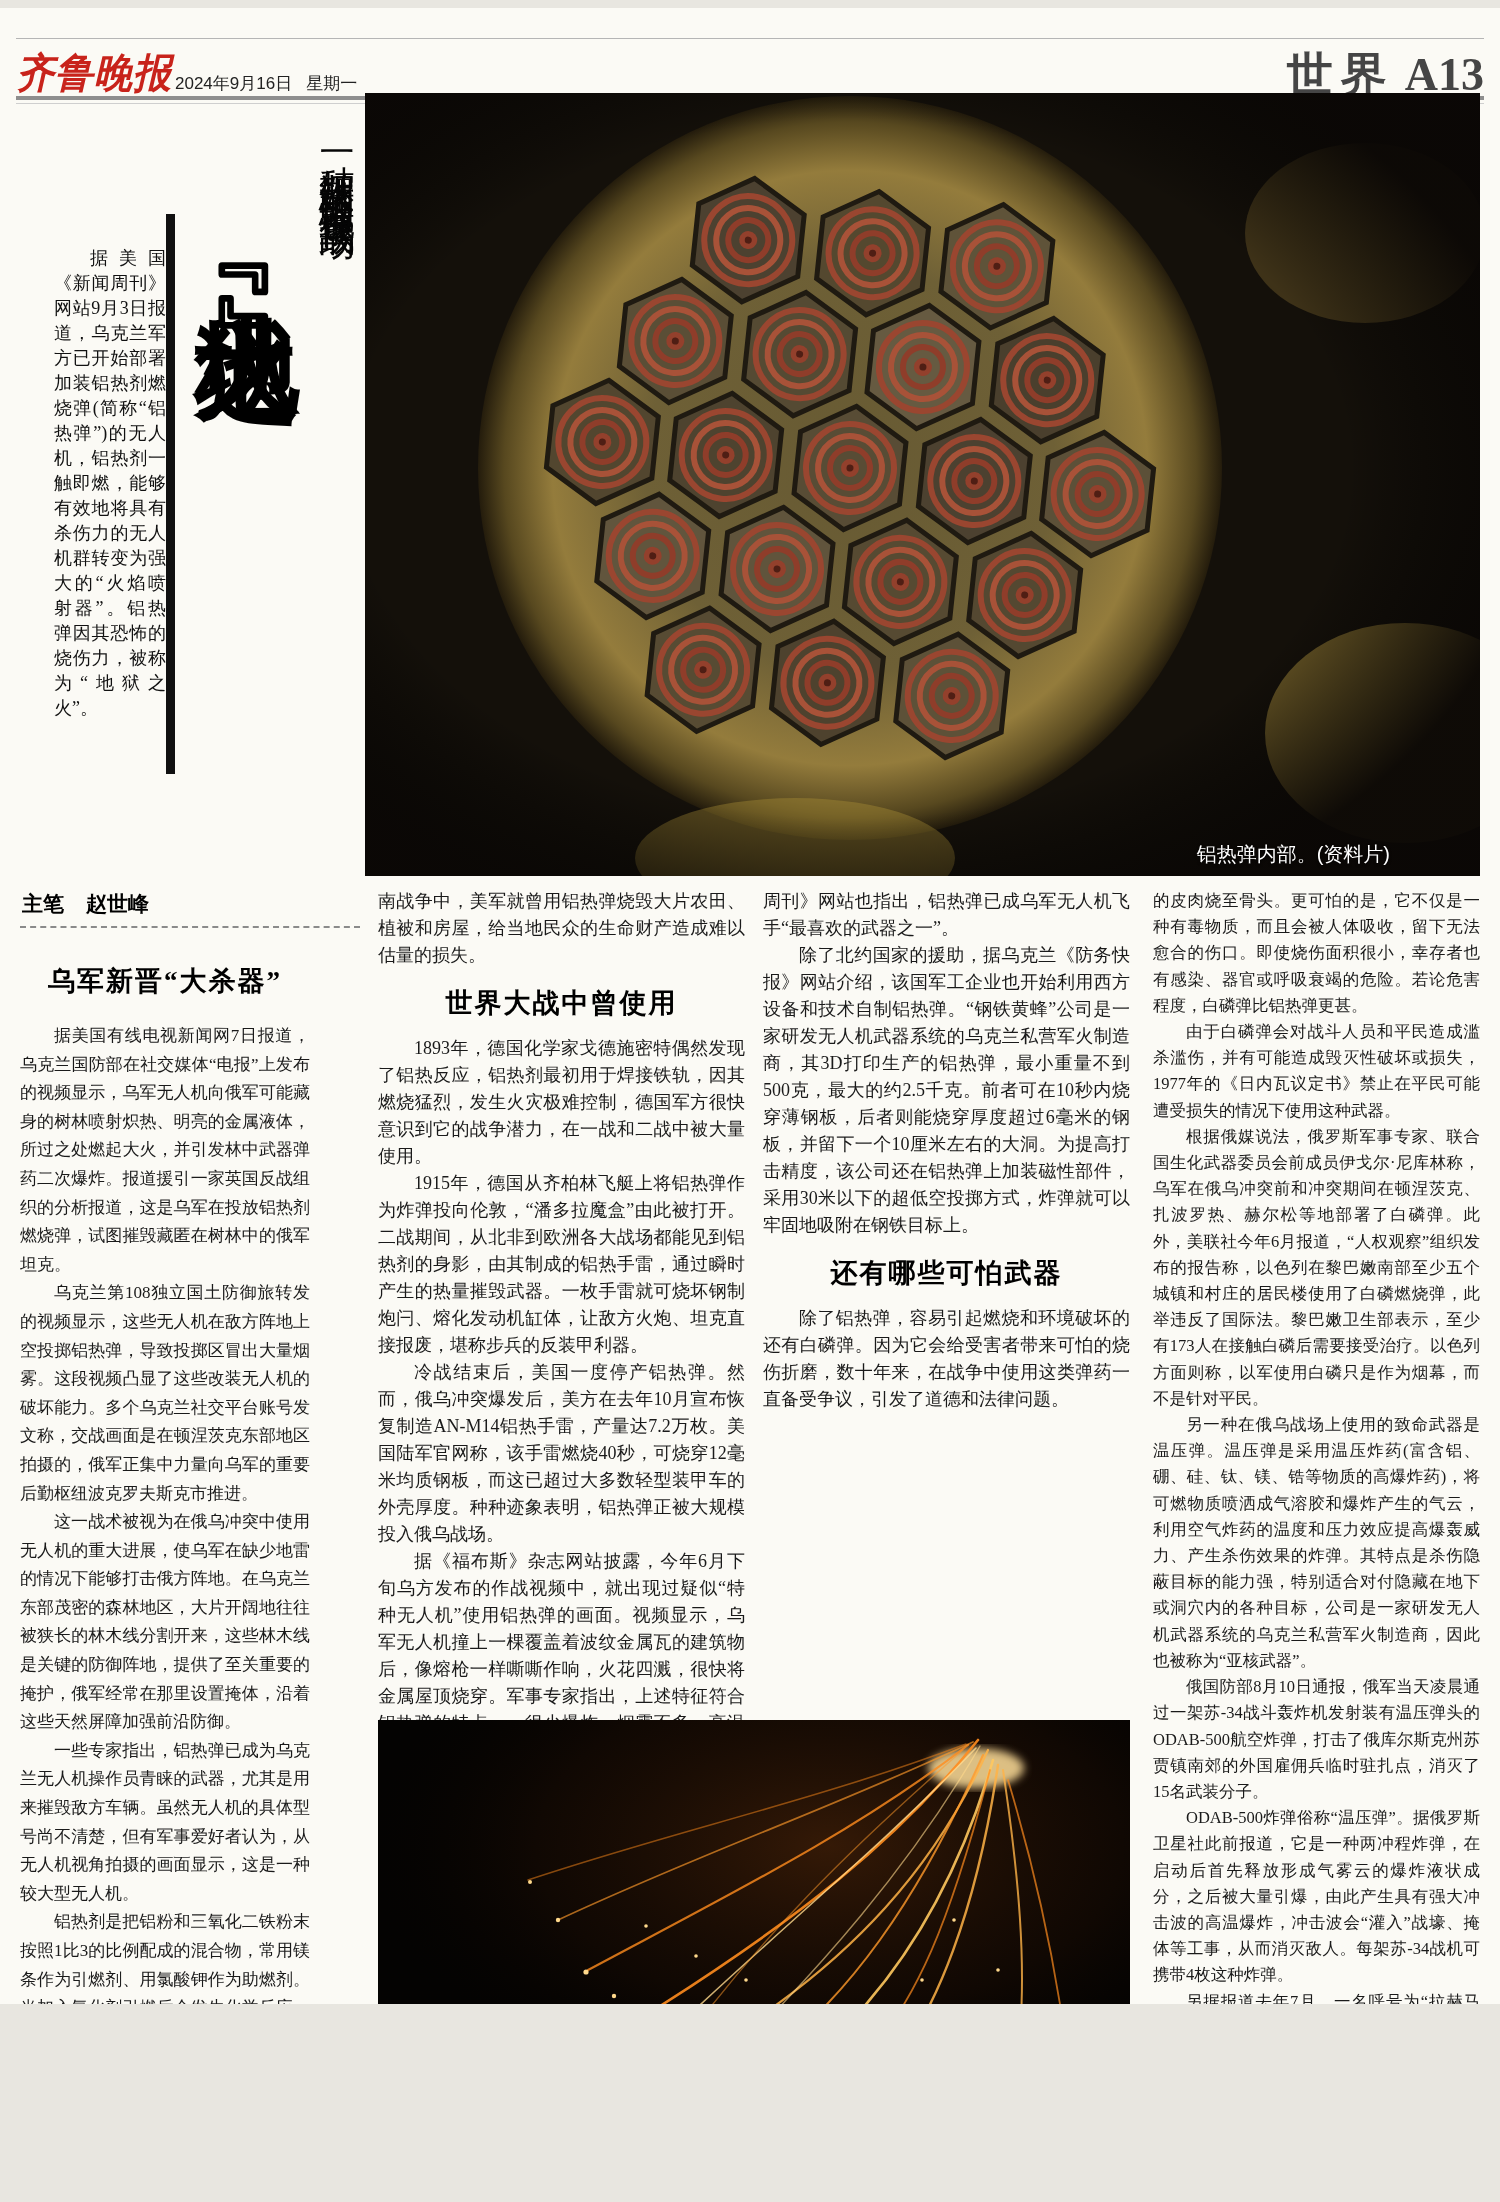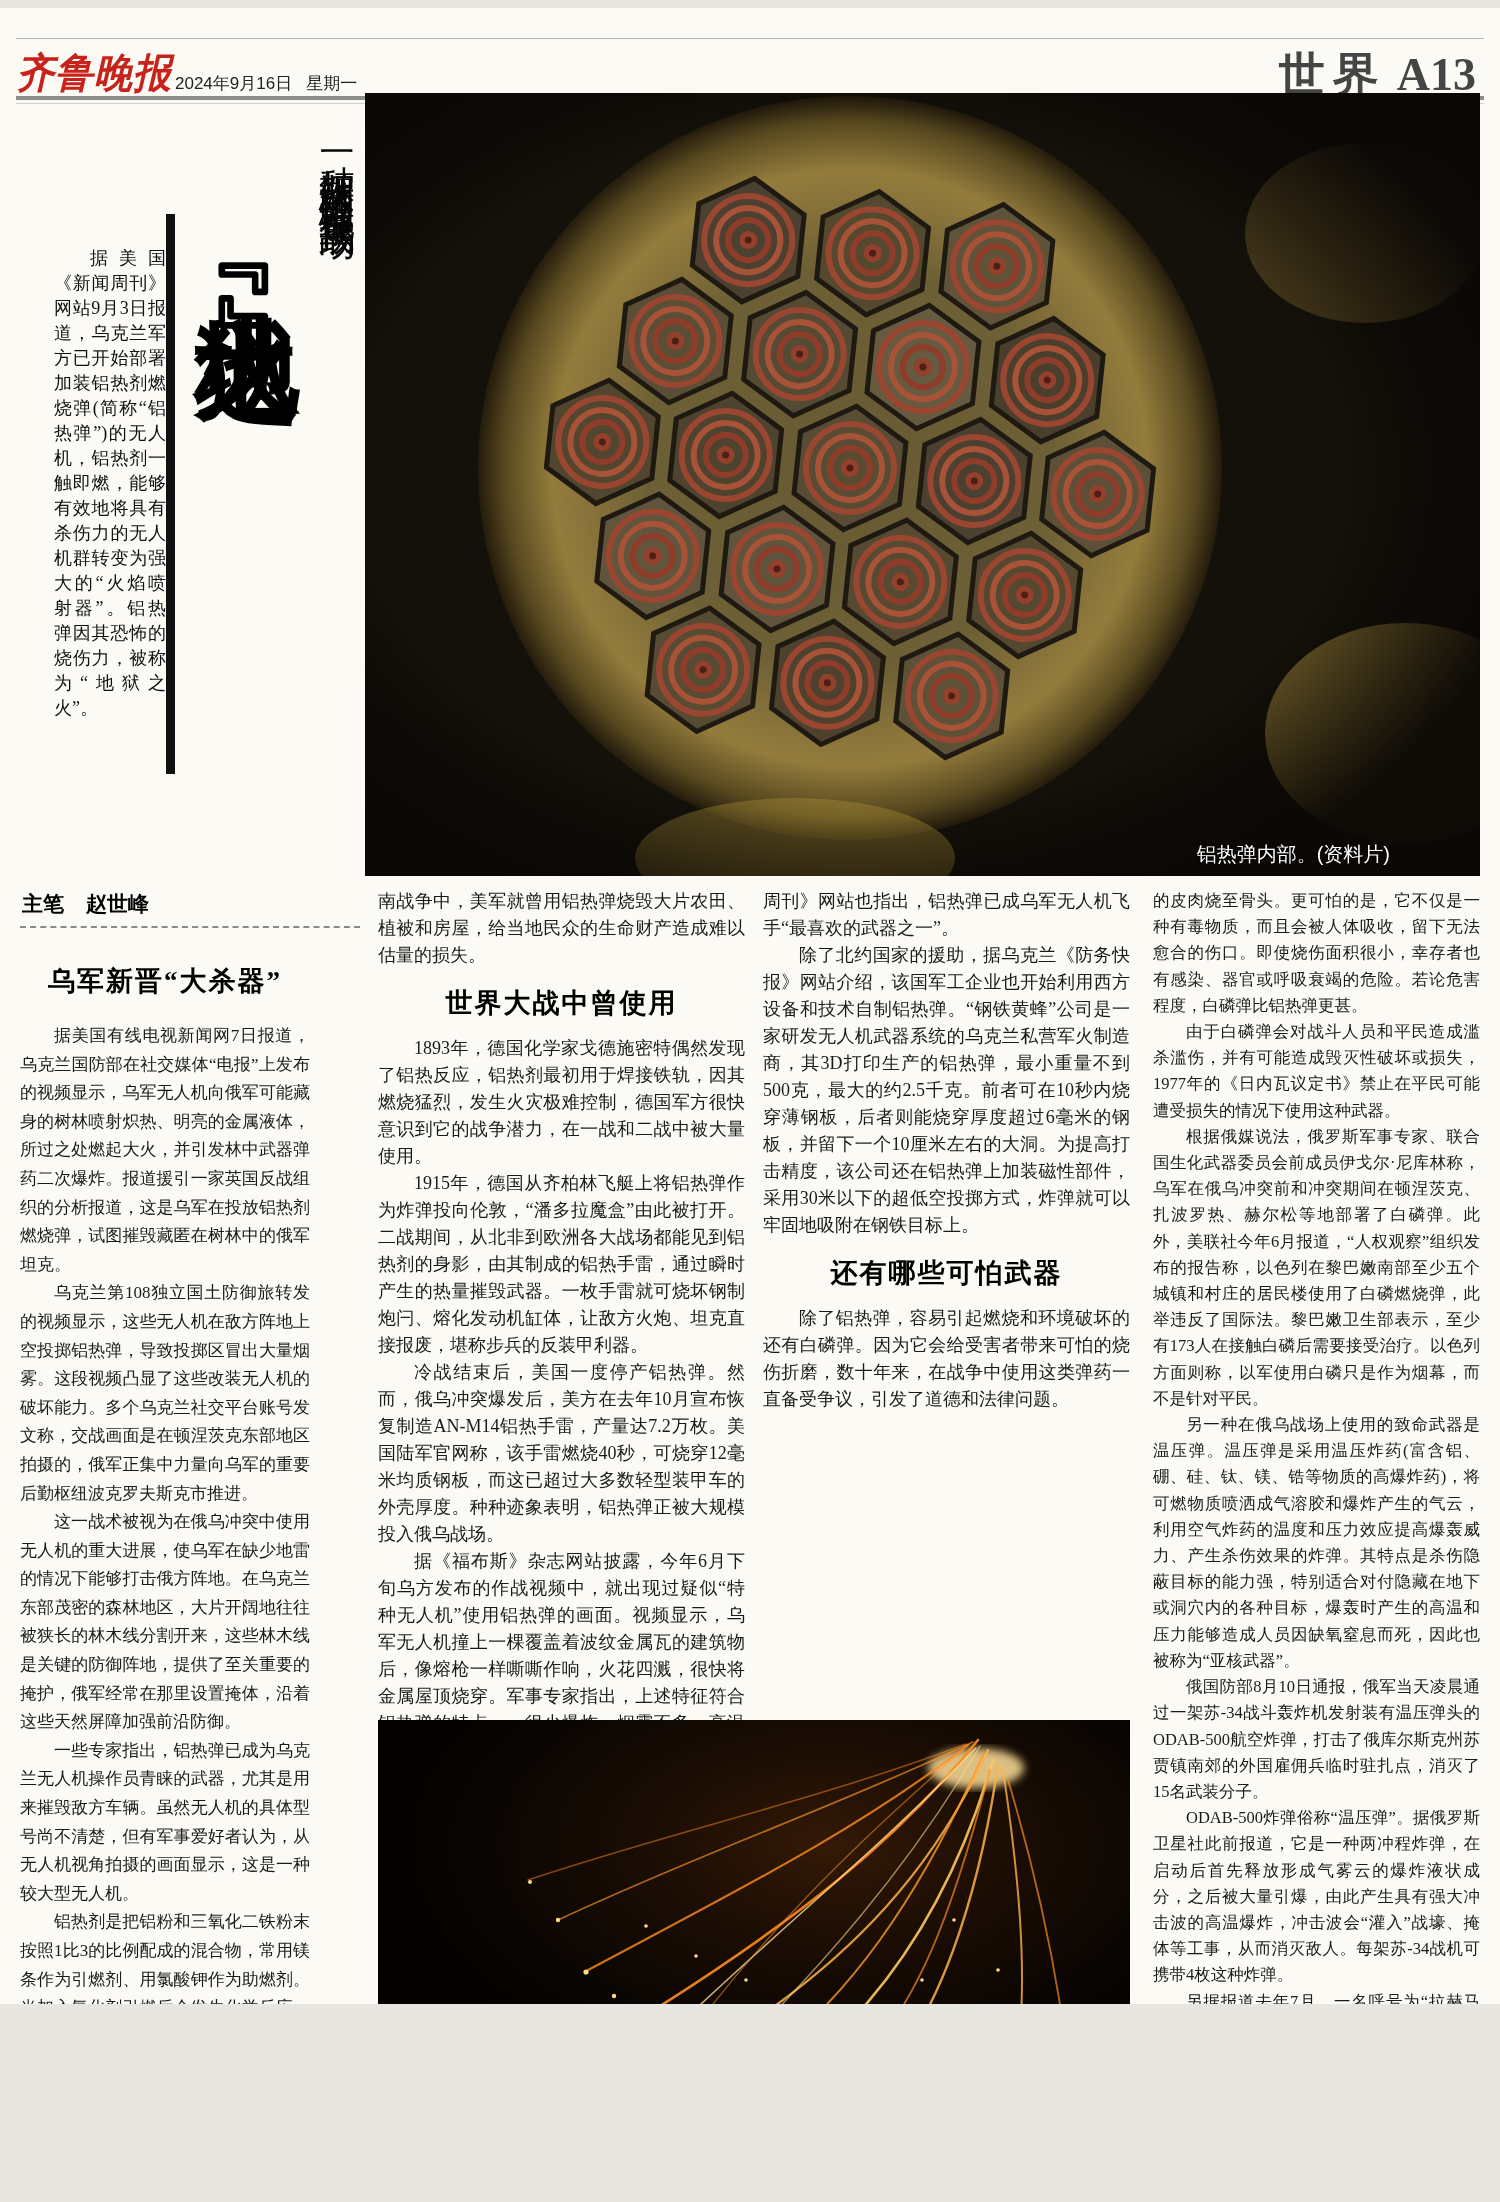--- a/index.html
+++ b/index.html
@@ -12,21 +12,21 @@
   
   .top-rule{left:16px;top:30px;width:1468px;height:1px;background:#b5b5b5;}
   .masthead-logo{
     position:absolute;left:16px;top:40px;width:170px;
     font-size:38px;font-weight:bold;font-style:italic;color:#c8231b;
     letter-spacing:1px;transform:scaleY(1.08);
   }
   .masthead-date{position:absolute;left:175px;top:64px;font-size:17px;color:#222;
     font-family:"Liberation Sans","DejaVu Sans",sans-serif;}
   .masthead-date span{margin-right:14px;}
-  .masthead-section{position:absolute;right:24px;top:36px;font-size:46px;font-weight:bold;color:#454545;text-align:center;}
+  .masthead-section{position:absolute;right:16px;top:36px;font-size:46px;font-weight:bold;color:#454545;text-align:center;}
   .masthead-section .sec{letter-spacing:8px;margin-right:10px;}
   .header-rule{left:16px;top:88px;width:1468px;height:4px;background:#8e8e8e;}
   .header-rule2{left:16px;top:95px;width:1468px;height:1px;background:#cfcfcf;}
   
   .lead-block{
     position:absolute;left:54px;top:238px;width:112px;height:512px;
     font-size:18px;line-height:25px;text-align:justify;text-indent:2em;
     font-weight:500;color:#111;overflow:hidden;
   }
   .title-divider{position:absolute;left:166px;top:206px;width:9px;height:560px;background:#101010;}
@@ -178,21 +178,21 @@
     <p class="noindent">周刊》网站也指出，铝热弹已成乌军无人机飞手“最喜欢的武器之一”。</p>
     <p>除了北约国家的援助，据乌克兰《防务快报》网站介绍，该国军工企业也开始利用西方设备和技术自制铝热弹。“钢铁黄蜂”公司是一家研发无人机武器系统的乌克兰私营军火制造商，其3D打印生产的铝热弹，最小重量不到500克，最大的约2.5千克。前者可在10秒内烧穿薄钢板，后者则能烧穿厚度超过6毫米的钢板，并留下一个10厘米左右的大洞。为提高打击精度，该公司还在铝热弹上加装磁性部件，采用30米以下的超低空投掷方式，炸弹就可以牢固地吸附在钢铁目标上。</p>
     <div class="sec-heading">还有哪些可怕武器</div>
     <p>除了铝热弹，容易引起燃烧和环境破坏的还有白磷弹。因为它会给受害者带来可怕的烧伤折磨，数十年来，在战争中使用这类弹药一直备受争议，引发了道德和法律问题。</p>
   </div>
 
   <div class="col col4">
     <p class="noindent">的皮肉烧至骨头。更可怕的是，它不仅是一种有毒物质，而且会被人体吸收，留下无法愈合的伤口。即使烧伤面积很小，幸存者也有感染、器官或呼吸衰竭的危险。若论危害程度，白磷弹比铝热弹更甚。</p>
     <p>由于白磷弹会对战斗人员和平民造成滥杀滥伤，并有可能造成毁灭性破坏或损失，1977年的《日内瓦议定书》禁止在平民可能遭受损失的情况下使用这种武器。</p>
     <p>根据俄媒说法，俄罗斯军事专家、联合国生化武器委员会前成员伊戈尔·尼库林称，乌军在俄乌冲突前和冲突期间在顿涅茨克、扎波罗热、赫尔松等地部署了白磷弹。此外，美联社今年6月报道，“人权观察”组织发布的报告称，以色列在黎巴嫩南部至少五个城镇和村庄的居民楼使用了白磷燃烧弹，此举违反了国际法。黎巴嫩卫生部表示，至少有173人在接触白磷后需要接受治疗。以色列方面则称，以军使用白磷只是作为烟幕，而不是针对平民。</p>
-    <p>另一种在俄乌战场上使用的致命武器是温压弹。温压弹是采用温压炸药(富含铝、硼、硅、钛、镁、锆等物质的高爆炸药)，将可燃物质喷洒成气溶胶和爆炸产生的气云，利用空气炸药的温度和压力效应提高爆轰威力、产生杀伤效果的炸弹。其特点是杀伤隐蔽目标的能力强，特别适合对付隐藏在地下或洞穴内的各种目标，爆轰时产生的高温和压力能够造成人员因缺氧窒息而死，因此也被称为“亚核武器”。</p>
+    <p>另一种在俄乌战场上使用的致命武器是温压弹。温压弹是采用温压炸药(富含铝、硼、硅、钛、镁、锆等物质的高爆炸药)，将可燃物质喷洒成气溶胶和爆炸产生的气云，利用空气炸药的温度和压力效应提高爆轰威力、产生杀伤效果的炸弹。其特点是杀伤隐蔽目标的能力强，特别适合对付隐藏在地下或洞穴内的各种目标，公司是一家研发无人机武器系统的乌克兰私营军火制造商，因此也被称为“亚核武器”。</p>
     <p>俄国防部8月10日通报，俄军当天凌晨通过一架苏-34战斗轰炸机发射装有温压弹头的ODAB-500航空炸弹，打击了俄库尔斯克州苏贾镇南郊的外国雇佣兵临时驻扎点，消灭了15名武装分子。</p>
     <p>ODAB-500炸弹俗称“温压弹”。据俄罗斯卫星社此前报道，它是一种两冲程炸弹，在启动后首先释放形成气雾云的爆炸液状成分，之后被大量引爆，由此产生具有强大冲击波的高温爆炸，冲击波会“灌入”战壕、掩体等工事，从而消灭敌人。每架苏-34战机可携带4枚这种炸弹。</p>
     <p>另据报道去年7月，一名呼号为“拉赫马图拉”的排雷工兵向俄罗斯卫星通讯社表示，乌军使用基于温压弹药的新型地雷，通过无人机布设。该工兵表示，乌军改进常规弹药和空投系统，制造一个尖端，在空投时将其插入地面并固定下来。在弹药的后部安装了对移动、装备或人员接近作出感应的设备，当有人或物体接近弹药时，弹药会有针对性地启动，从而击中目标。据他介绍，为了制造这种爆炸装置，乌方使用了苏制RPG-7火箭筒的温压弹药。</p>
   </div>
 
   <div class="photo-bottom">
     <svg width="752" height="420" viewBox="0 0 752 420" xmlns="http://www.w3.org/2000/svg">
       <defs>
         <radialGradient id="amb" cx="60%" cy="30%" r="65%">
           <stop offset="0%" stop-color="#3a1c07" stop-opacity="0.9"></stop>

